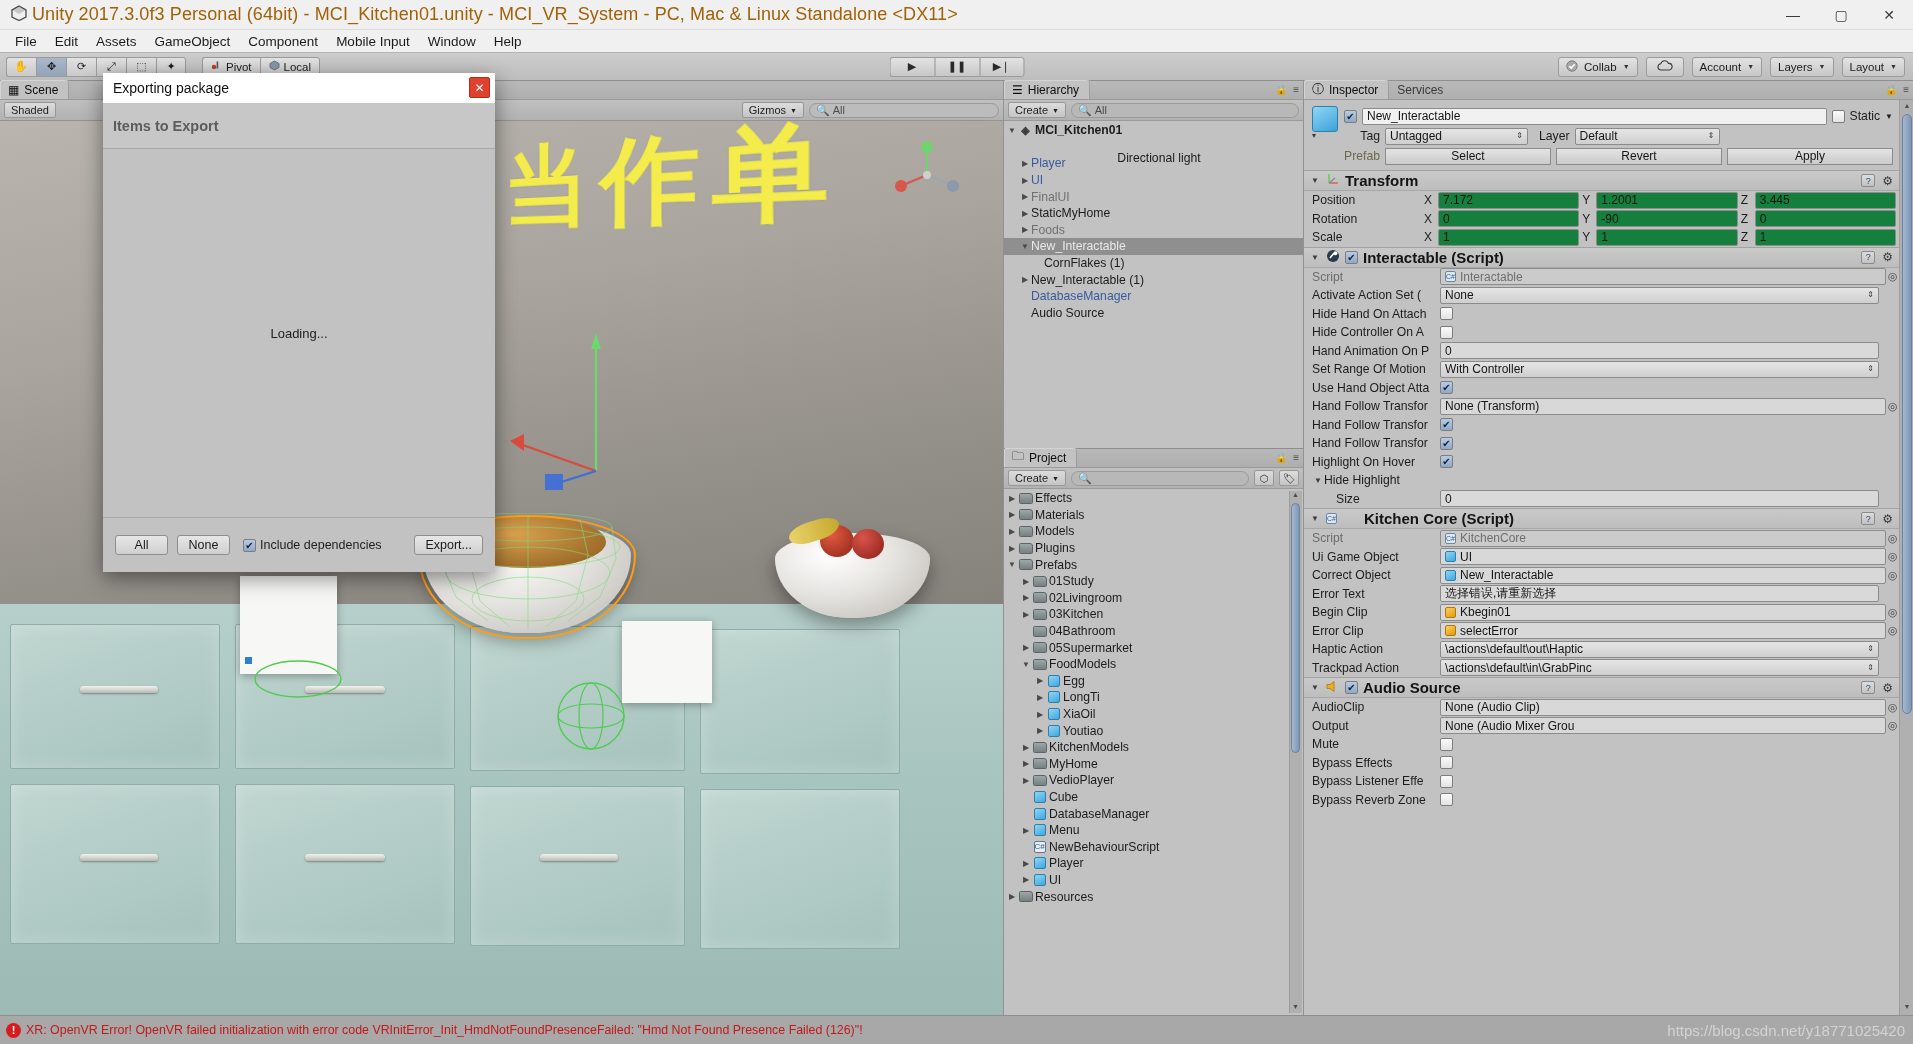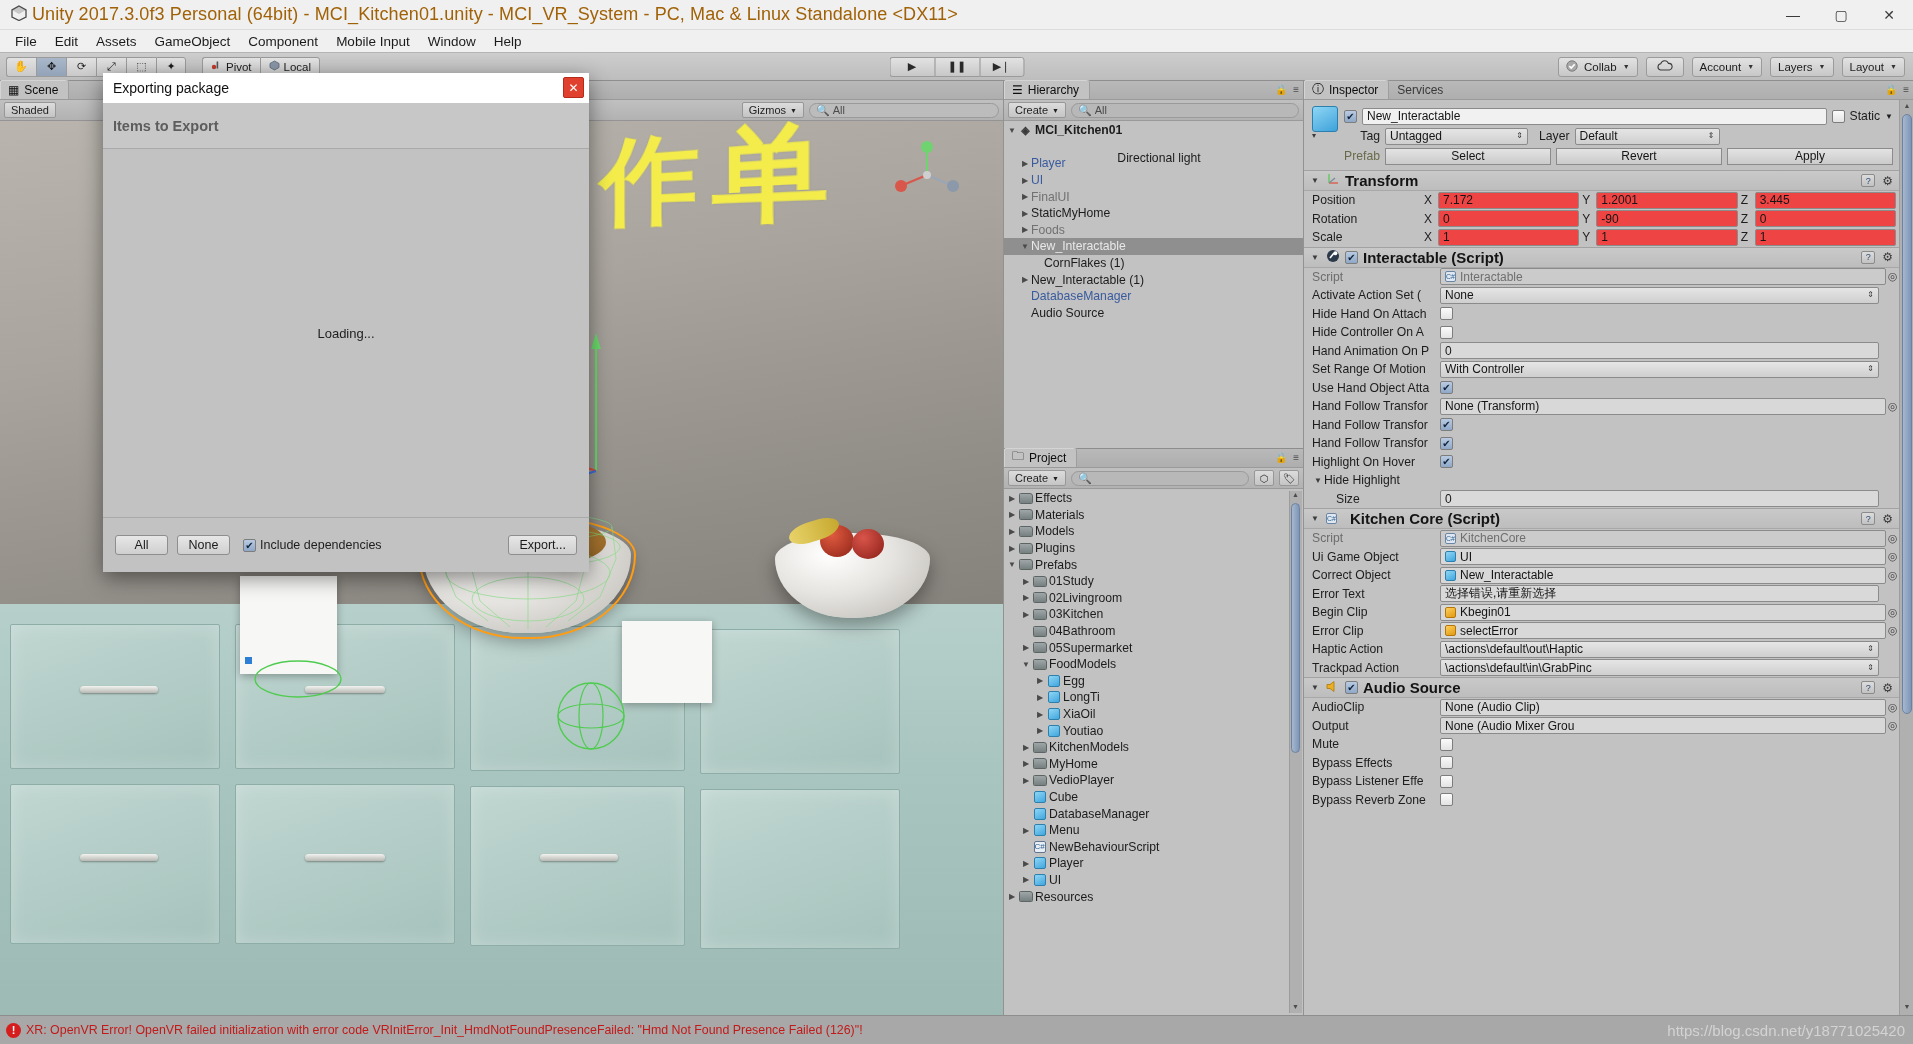--- a/index.html
+++ b/index.html
@@ -185,21 +185,21 @@
   .insp-head { display:flex; align-items:flex-start; padding:6px 6px 4px 8px; gap:6px; }
   .big-cube { width:26px; height:26px; background:linear-gradient(150deg,#8fd6f5,#3ea2da);
               border:1px solid #2d7fae; border-radius:3px; position:relative; flex:0 0 26px; }
   .big-cube:after { content:"▾"; position:absolute; left:-1px; bottom:-9px; font-size:8px; color:#3b3b3b; }
   .headrows { flex:1; }
   .hrow { display:flex; align-items:center; height:20px; gap:5px; }
   .chk { width:13px; height:13px; border:1px solid #7d7d7d; border-radius:2px;
          background:linear-gradient(#fbfbfb,#e3e3e3); display:inline-flex;
          align-items:center; justify-content:center; font-size:10px; color:#15395e; flex:0 0 13px; }
   .chk.on { background:linear-gradient(#b9cbe2,#8fa8c8); color:#10243c; }
-  .field { height:17px; background:#ef4444; border:1px solid #8b8b8b; border-radius:2px;
+  .field { height:17px; background:#15803d; border:1px solid #8b8b8b; border-radius:2px;
            display:flex; align-items:center; padding:0 4px; font-size:12px; color:#151515; }
   .lbl { font-size:12.2px; color:#1d1d1d; }
   .lbl.r { text-align:right; }
   .drop { height:17px; background:linear-gradient(#e5e5e5,#cfcfcf); border:1px solid #8b8b8b;
           border-radius:2px; display:flex; align-items:center; padding:0 4px; font-size:12px;
           color:#151515; position:relative; }
   .drop .dc { position:absolute; right:4px; font-size:8px; color:#333; line-height:1; }
   .btn3 { height:17px; background:linear-gradient(#e3e3e3,#cbcbcb); border:1px solid #8b8b8b;
           display:flex; align-items:center; justify-content:center; font-size:12px; color:#151515; }
   .comp-header { height:21px; background:linear-gradient(#c9c9c9,#bdbdbd);
@@ -235,21 +235,21 @@
   .statusbar { position:absolute; left:0; right:0; bottom:0; height:29px;
                background:#a8a8a8; border-top:1px solid #8e8e8e;
                display:flex; align-items:center; padding:0 6px; }
   .err-ico { width:15px; height:15px; border-radius:50%; background:#d61d1d;
              color:#fff; font-size:11px; font-weight:bold; display:flex;
              align-items:center; justify-content:center; margin-right:5px; flex:0 0 15px; }
   .err-text { font-size:12.4px; color:#c21a1a; white-space:nowrap; }
   .watermark { position:absolute; right:8px; font-size:15px; color:#d3d3d3; }
 
   
-  .dlg { position:absolute; left:103px; top:73px; width:486px; height:499px;
+  .dlg { position:absolute; left:103px; top:73px; width:392px; height:499px;
          background:#c2c2c2; box-shadow:0 6px 20px rgba(0,0,0,.45); z-index:60;
          display:flex; flex-direction:column; }
   .dlg-title { height:30px; background:#ffffff; display:flex; align-items:center;
                padding-left:10px; position:relative; }
   .dlg-title span { font-size:14px; color:#111; }
   .dlg-close { position:absolute; right:5px; top:4px; width:21px; height:21px;
                background:#e0412f; border:1px solid #b62a1c; border-radius:2px;
                color:#fff; font-size:12px; display:flex; align-items:center; justify-content:center; }
   .dlg-sub { height:46px; background:#c7c7c7; border-bottom:1px solid #a9a9a9;
              display:flex; align-items:center; padding-left:10px; }
@@ -939,21 +939,21 @@
               </div>
               <div class="prop" style="padding-left: 32px;">
                 <span class="pname" style="width: 104px;">Size</span>
                 <div class="field" style="flex: 1 1 0%; margin-right: 20px; background: rgb(217, 217, 217);">0</div>
               </div>
             </div>
 
           <div class="comp-header">
             <span class="foldout">▼</span>
             <span class="mini-script">C#</span>
-            <span class="comp-title" style="margin-left:8px">Kitchen Core (Script)</span>
+            <span class="comp-title" style="margin-left:22px">Kitchen Core (Script)</span>
             <span class="comp-right">
               <span class="help-ico">?</span>
               <span class="gear-ico">⚙</span>
             </span>
           </div>
           <div id="kitchen-rows">
               <div class="prop">
                 <span class="pname dim" style="width: 128px;">Script</span>
                 <div class="objfield dimmed">
                   <span class="mini-script">C#</span>

